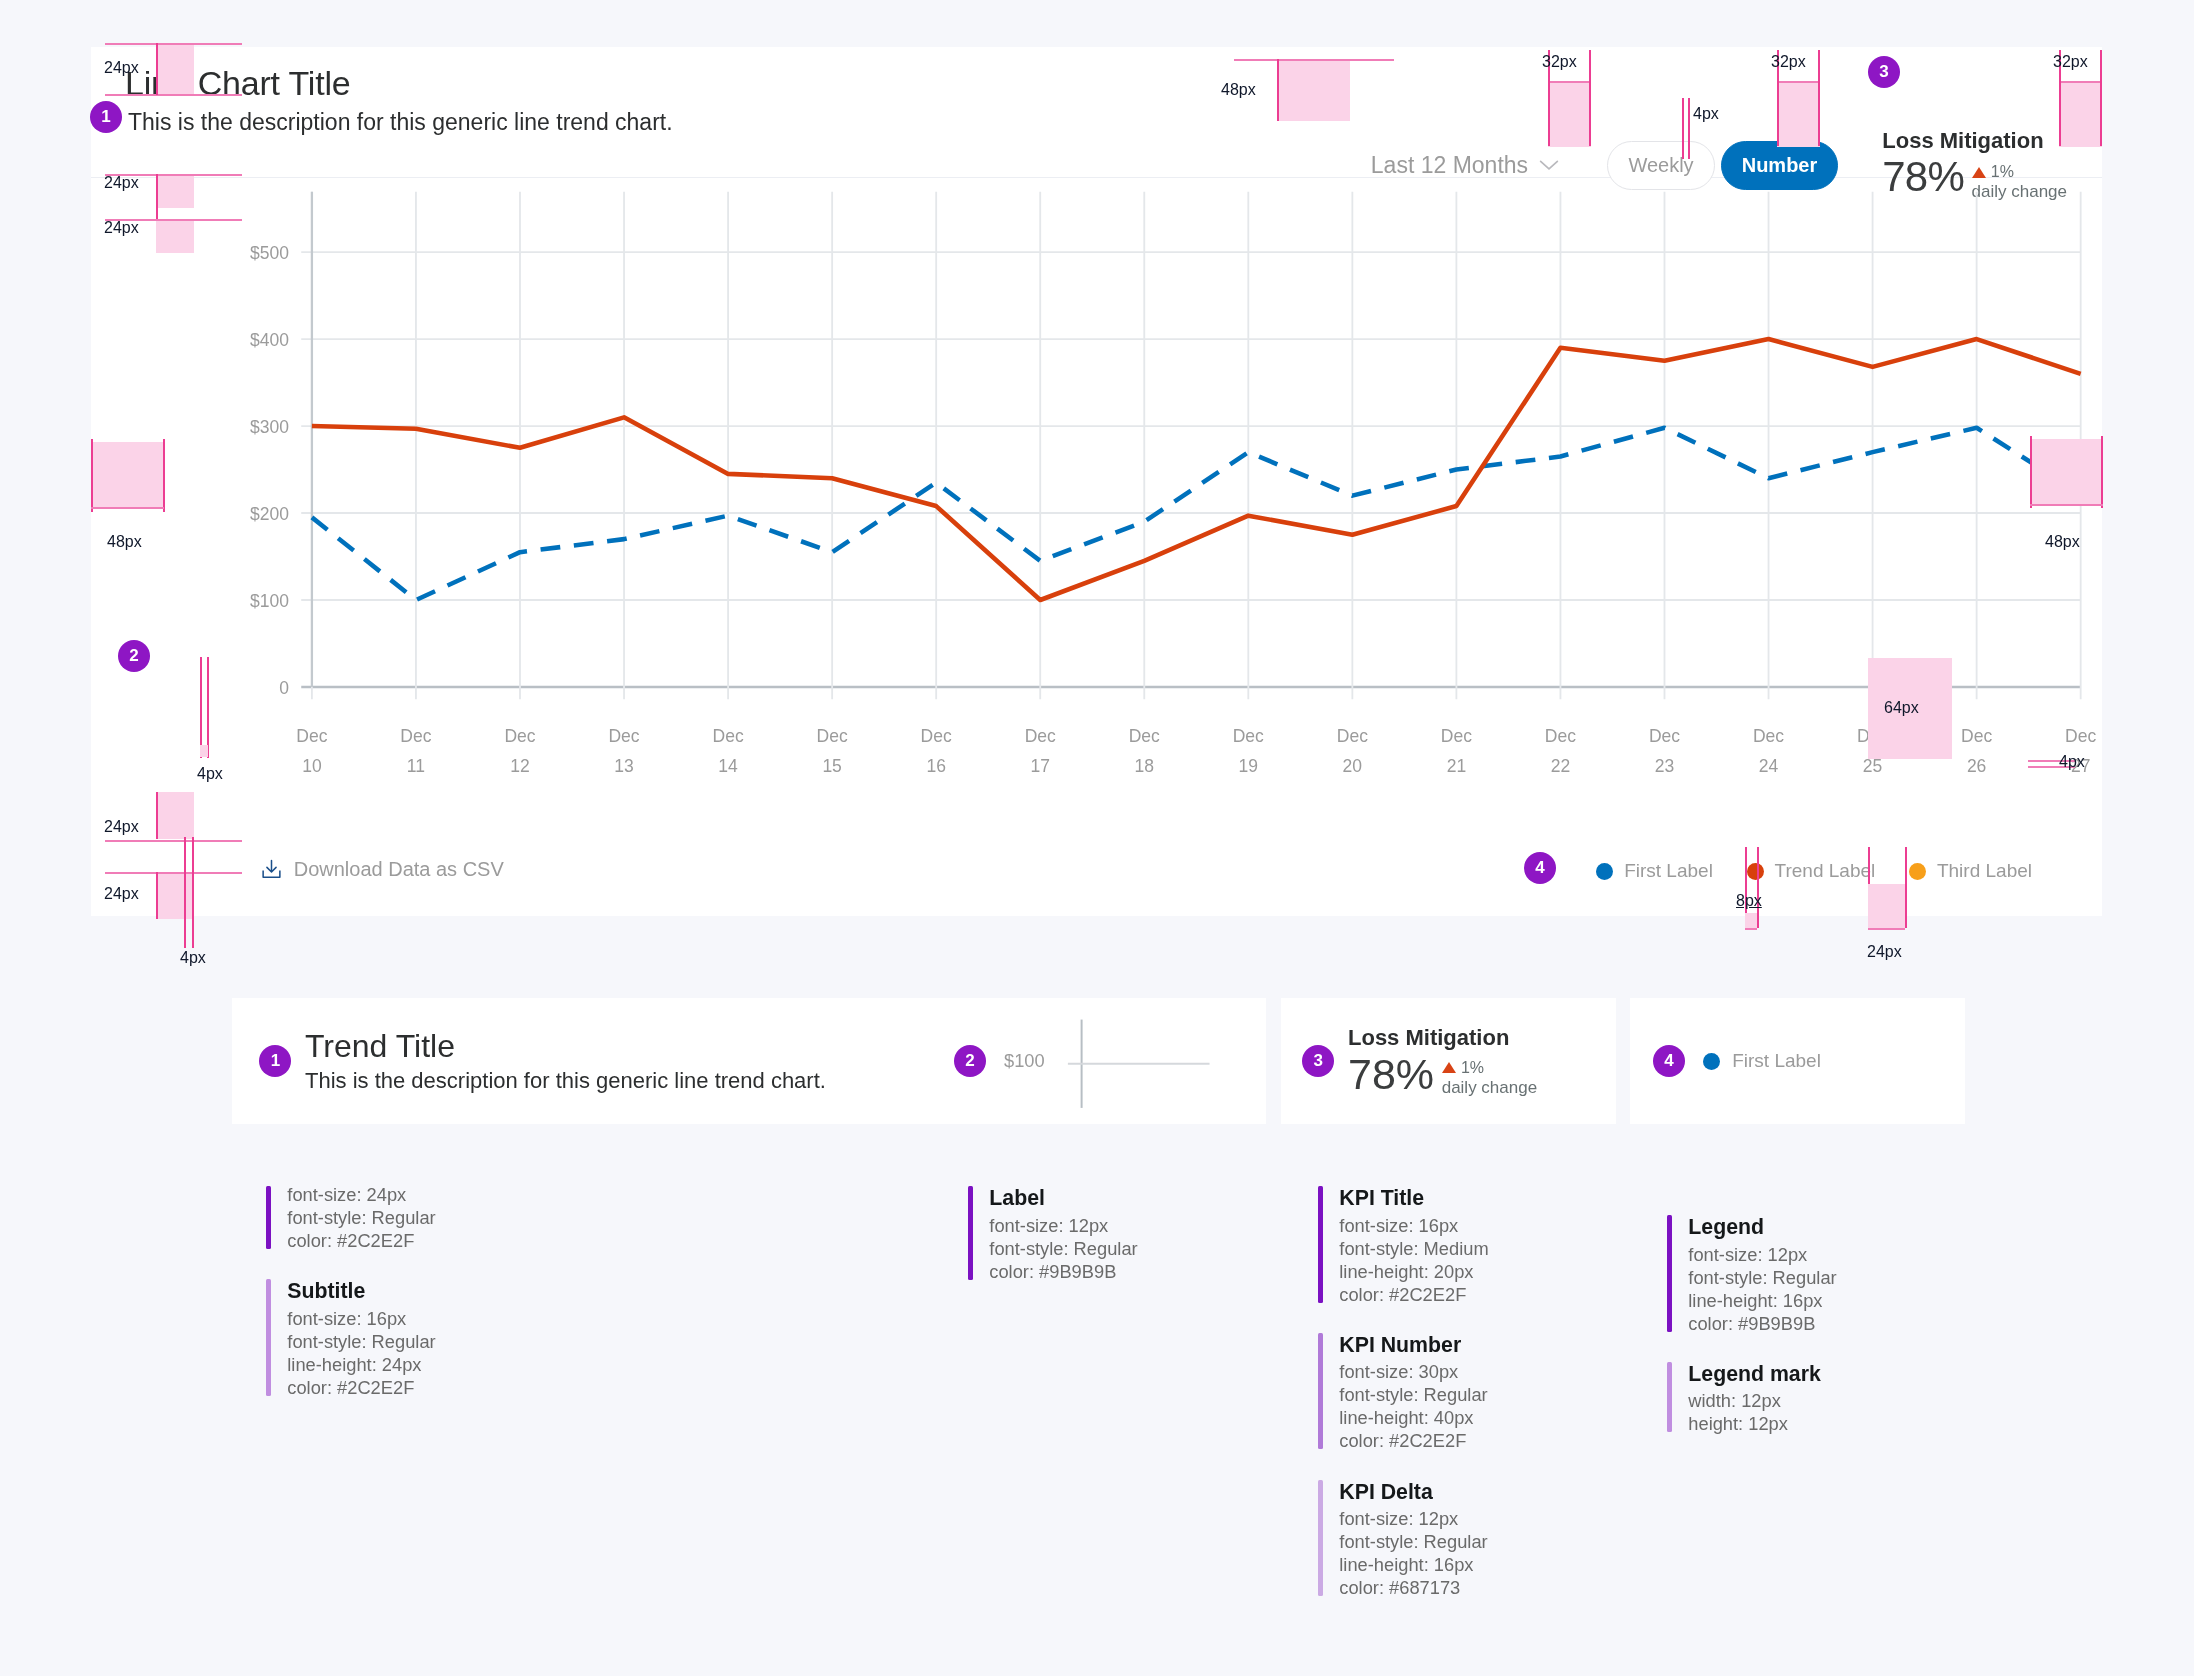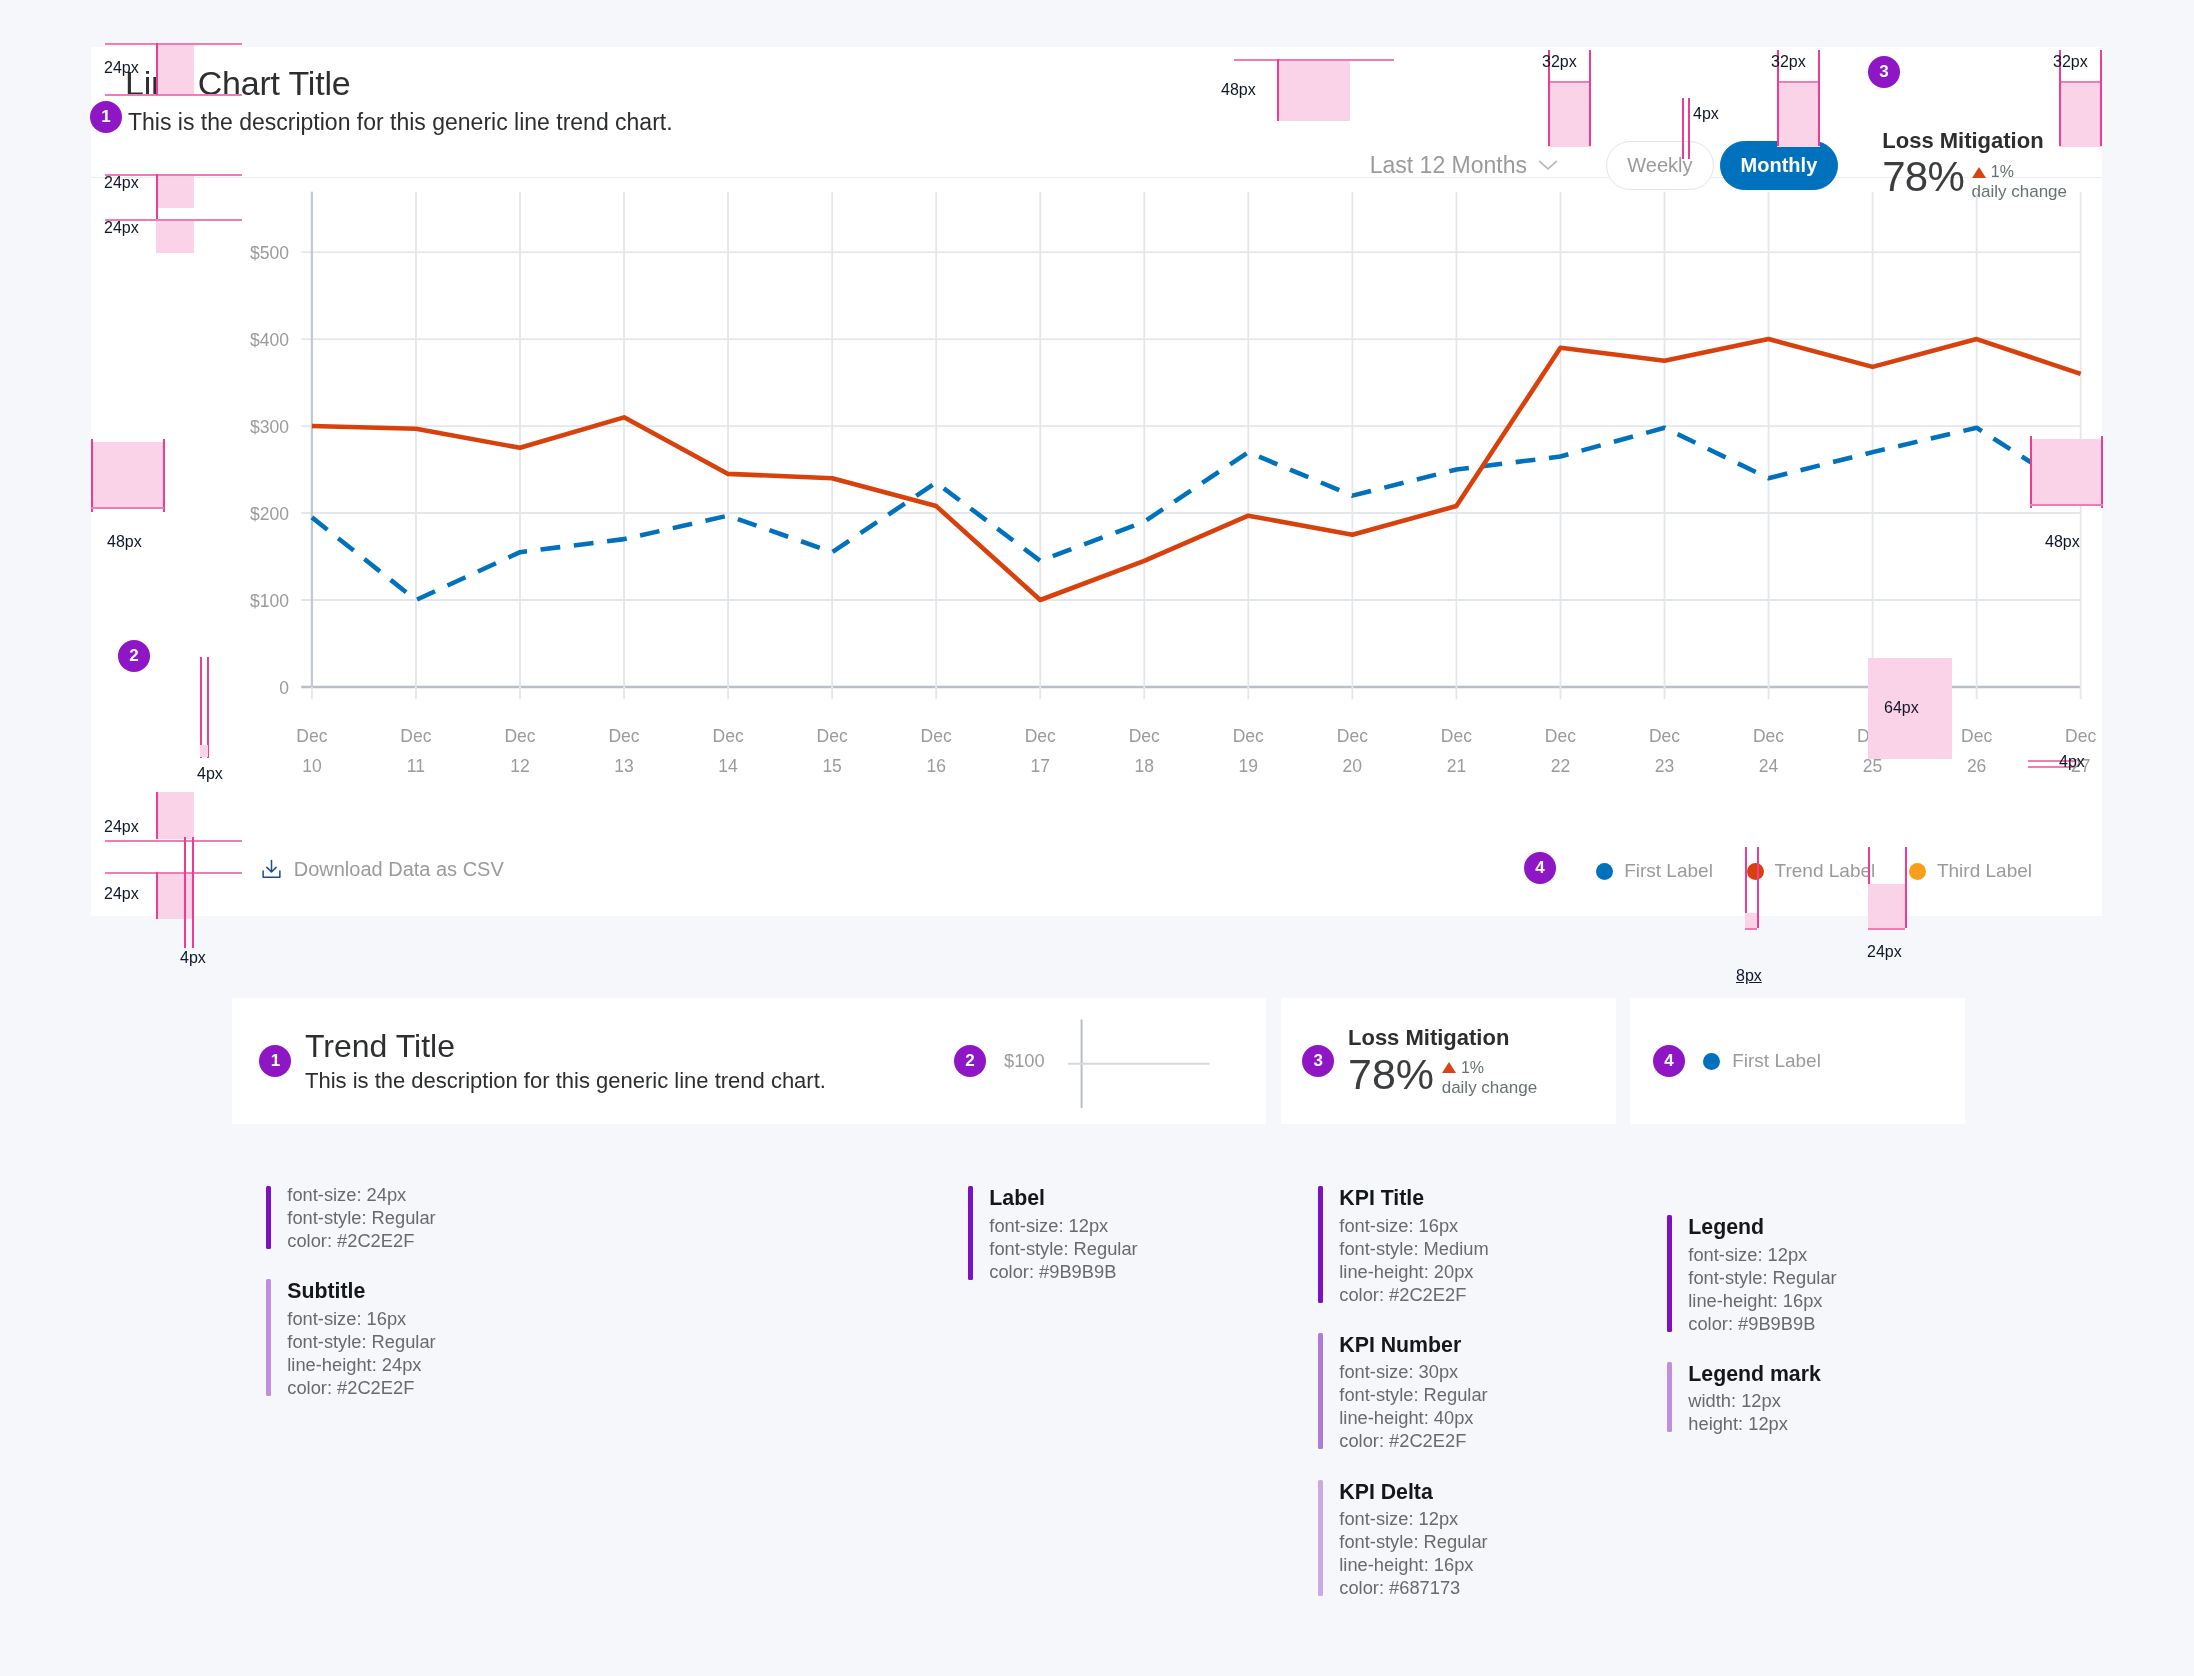--- a/index.html
+++ b/index.html
@@ -133,21 +133,21 @@
           <span>Last 12 Months</span>
           <span class="chev">
             <svg width="20" height="12.2" viewBox="0 0 26 16">
                 <path d="M2 3 L13 13 L24 3" fill="none" stroke="#b9b9bd" stroke-width="2.2" stroke-linecap="round"></path>
               </svg>
           </span>
         </div>
 
         <div class="toggle-group">
           <div class="toggle-btn inactive">Weekly</div>
-          <div class="toggle-btn active">Monthly</div>
+          <div class="toggle-btn active">Number</div>
         </div>
 
         <div class="kpi-block">
           <div class="kpi-title">Loss Mitigation</div>
           <div class="kpi-row">
             <div class="kpi-number">78%</div>
             <div class="kpi-delta">
               <div class="kpi-delta-top">
                 <span class="tri-up"></span>
                 <span>1%</span>
@@ -343,21 +343,21 @@
   <div class="rl rl-txt" style="left:104px; top:885px;">24px</div>
 
   <div class="rl rl-line-v" style="left:184px; top:837px; height:111px;"></div>
   <div class="rl rl-line-v" style="left:192px; top:837px; height:111px;"></div>
   <div class="rl rl-txt" style="left:180px; top:949px;">4px</div>
 
   <div class="rl rl-line-v" style="left:1745px; top:847px; height:81px;"></div>
   <div class="rl rl-line-v" style="left:1757px; top:847px; height:81px;"></div>
   <div class="rl rl-box" style="left:1745px; top:913px; width:12.2px; height:15.2px;"></div>
   <div class="rl rl-line-h" style="left:1745px; top:928px; width:12.2px;"></div>
-  <div class="rl rl-txt" style="left:1736px; top:967px;text-decoration:underline;">8px</div>
+  <div class="rl rl-txt" style="left:1736px; top:892px;text-decoration:underline;">8px</div>
 
   <div class="rl rl-line-v" style="left:1868px; top:847px; height:81px;"></div>
   <div class="rl rl-line-v" style="left:1905px; top:847px; height:81px;"></div>
   <div class="rl rl-box" style="left:1868px; top:884px; width:37px; height:44px;"></div>
   <div class="rl rl-line-h" style="left:1868px; top:928px; width:37px;"></div>
   <div class="rl rl-txt" style="left:1867px; top:943px;">24px</div>
 
   <div class="spec-row">
 
     <div class="spec-col" style="left:232px; width:701px;">

